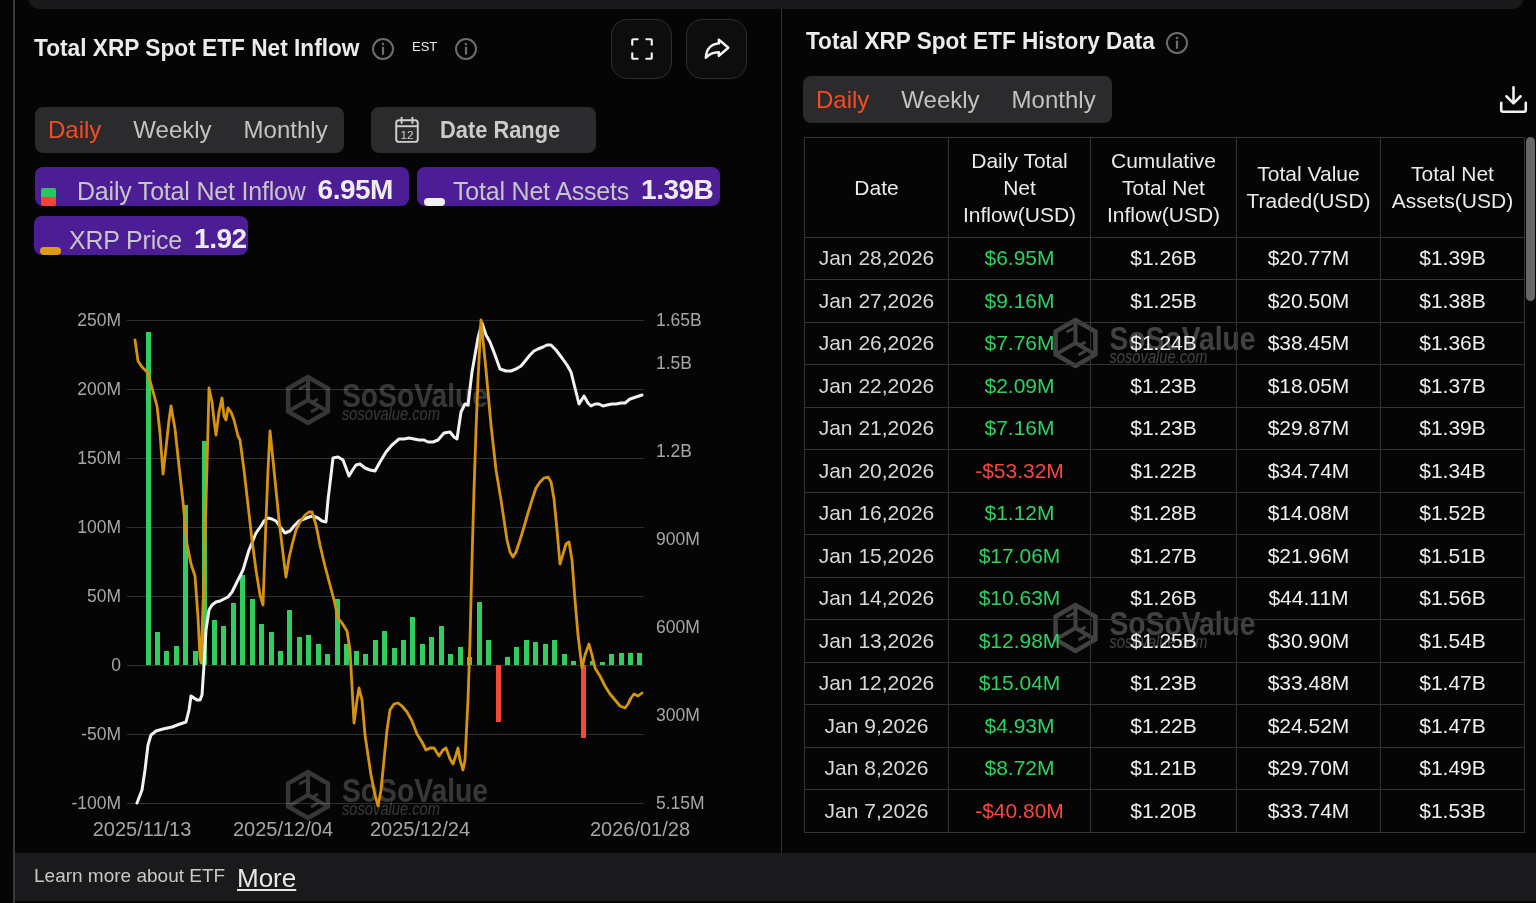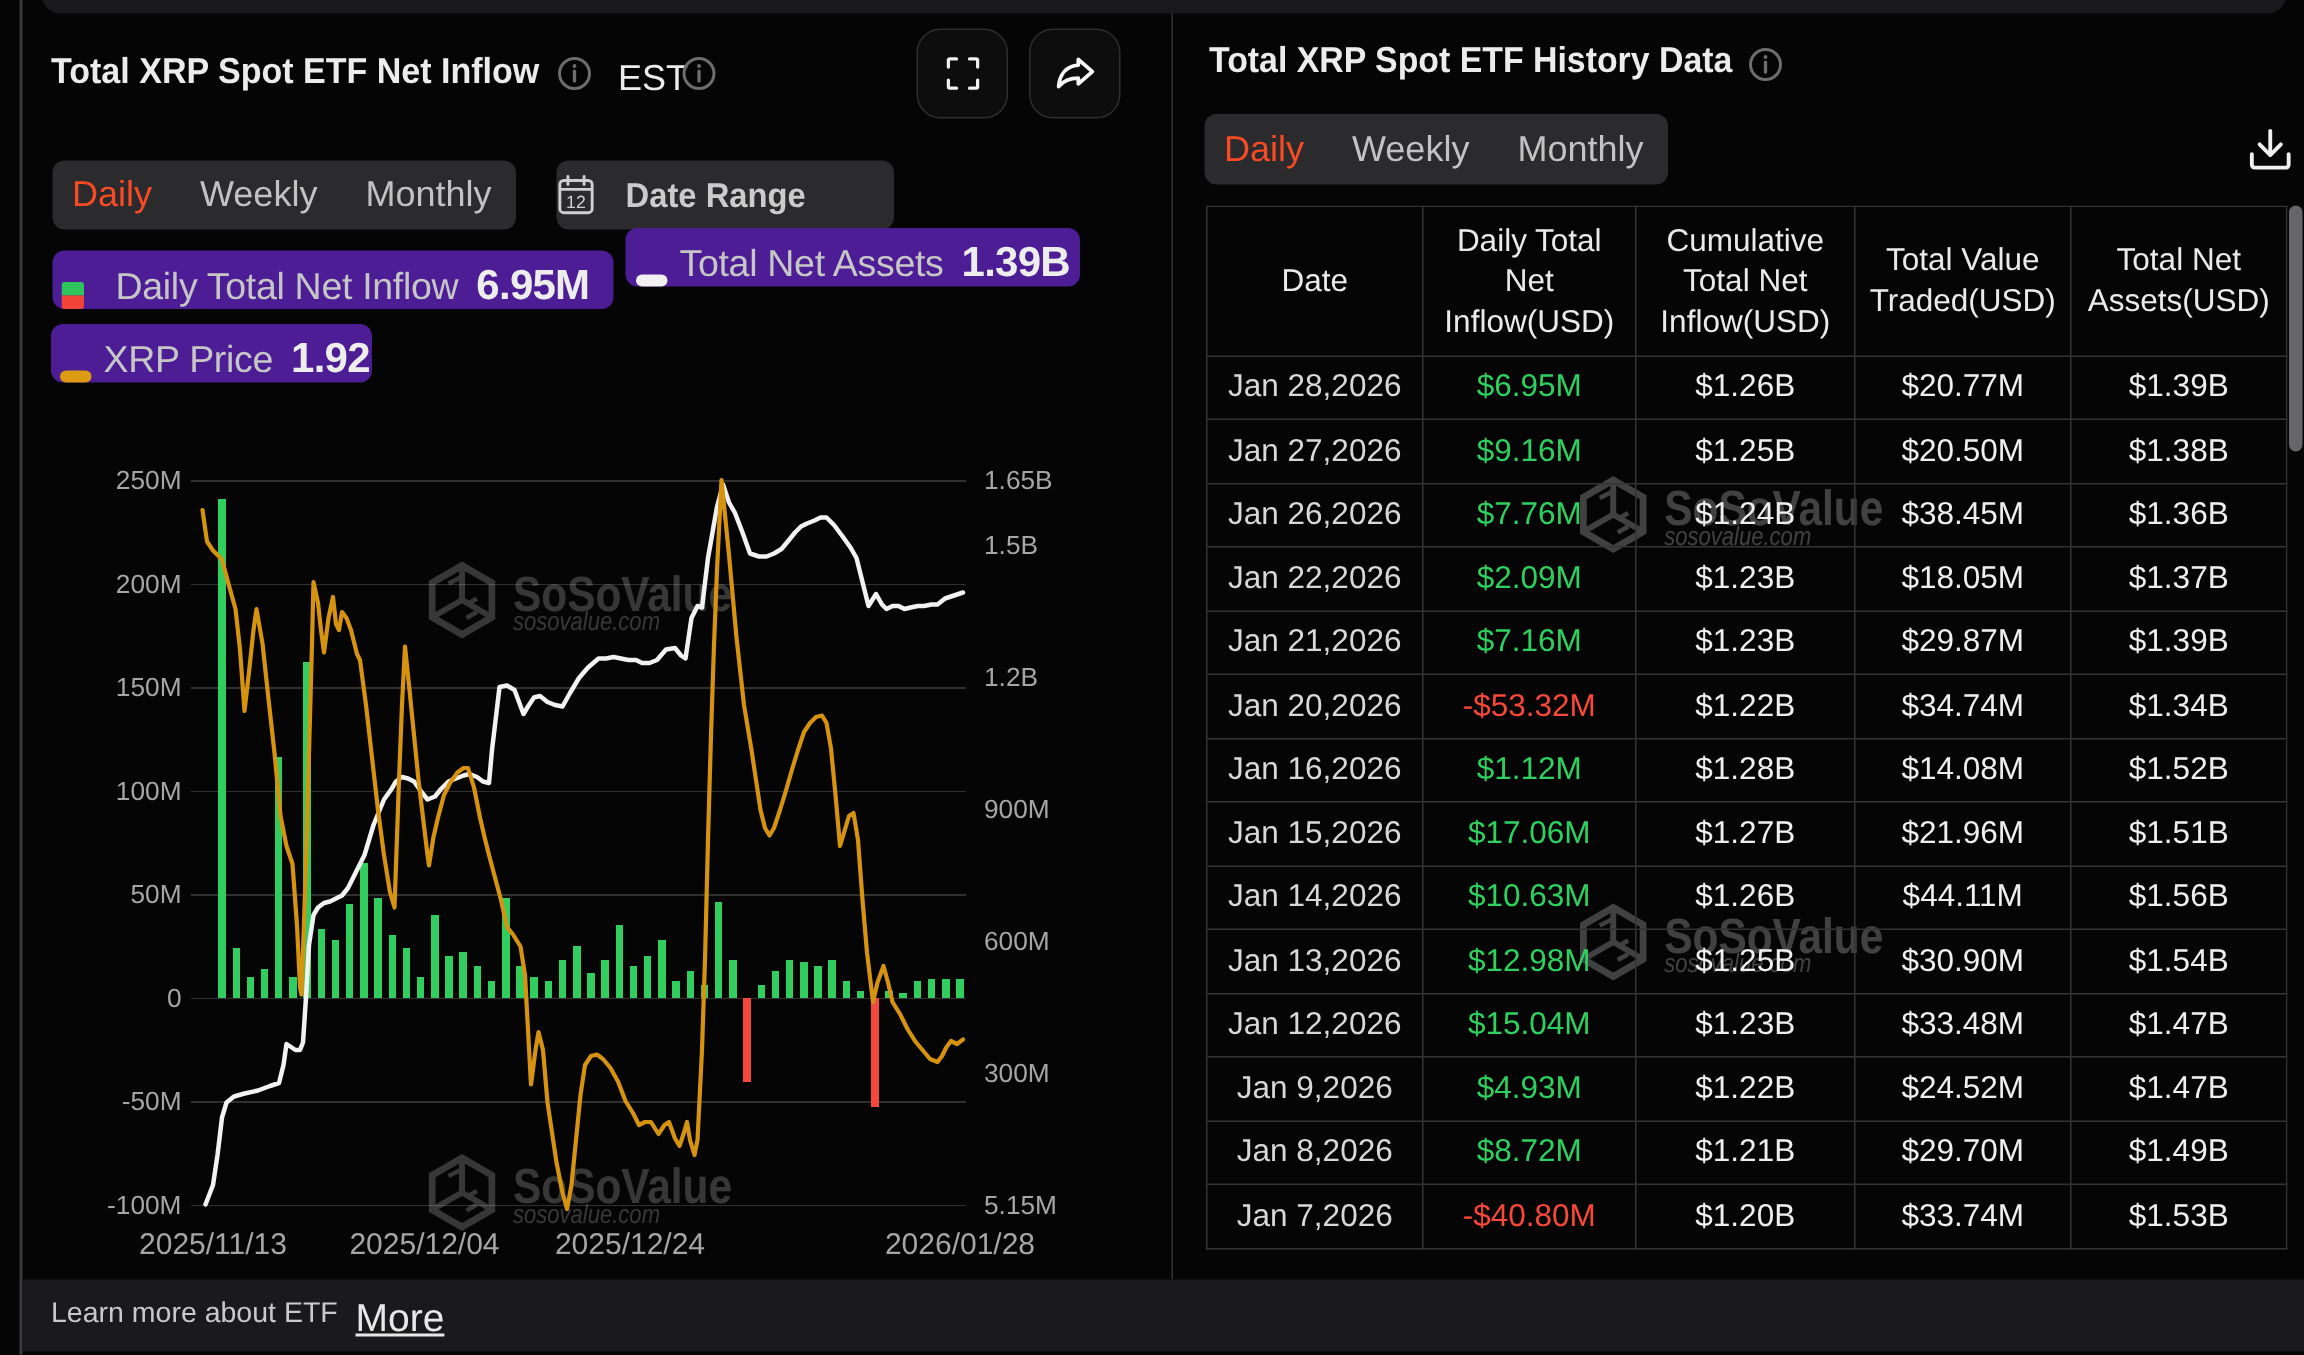--- a/index.html
+++ b/index.html
@@ -9,37 +9,37 @@
 #left-border { left:13px; top:0; width:2px; height:903px; background:#3a3a3c; }
 #divider { left:781px; top:9px; width:1px; height:844px; background:#333336; }
 #footer { left:15px; top:853px; width:1521px; height:48px; background:#1a1a1c; }
 #footer .txt { position:absolute; left:19px; top:12px; font-size:19px; color:#c9c9c9; }
 #footer .more { position:absolute; left:222px; top:10px; font-size:26px; color:#e8e8e8; text-decoration:underline; }
 
 
 #ltitle { left:34px; top:34px; font-size:24px; font-weight:bold; color:#ececec;
   transform:scaleX(0.945); transform-origin:left center; white-space:nowrap; }
 .ico { position:absolute; }
-#est { left:412px; top:39px; font-size:24px; color:#ececec; }
+#est { left:412px; top:39px; font-size:13px; color:#ececec; }
 .btn { position:absolute; top:19px; width:61px; height:60px; background:#0d0d0e;
   border:1.5px solid #2e2e30; border-radius:16px; display:flex; align-items:center; justify-content:center; }
 .tabbox { position:absolute; background:#2b2b2d; border-radius:8px; display:flex; align-items:center; }
 #ltabs { left:35px; top:107px; width:309px; height:46px; padding:0 13px; gap:32px; }
 #ltabs span, #rtabs span { font-size:24px; color:#c2c2c2; }
 #ltabs .act, #rtabs .act { color:#f64b24; }
 #daterange { position:absolute; left:371px; top:107px; width:225px; height:46px; background:#2b2b2d;
-  border-radius:8px; display:flex; align-items:center; gap:20px; }
+  border-radius:8px; display:flex; align-items:center; padding-left:23px; gap:20px; }
 #daterange b { font-size:23px; color:#cbcbcb; transform:scaleX(0.95); transform-origin:left center;}
 .chip { position:absolute; background:#4c1d95; border-radius:8px; display:flex; align-items:flex-end; height:39px; }
 .chip .lab { font-size:25px; color:#c6c6c6; white-space:nowrap; letter-spacing:-0.2px; }
 .chip .val { font-size:28px; font-weight:bold; color:#ededed; margin-left:12px; letter-spacing:-0.5px; }
 #chip1 { left:35px; top:167px; width:374px; padding-left:6px; }
 #chip1 .sq { width:15px; height:18px; margin:0 21px 0 0; border-radius:2px; overflow:hidden; }
 #chip1 .sq div { height:9px; }
-#chip2 { left:417px; top:152px; width:303px; padding-left:7px; }
+#chip2 { left:417px; top:167px; width:303px; padding-left:7px; }
 .pill { width:21px; height:8px; border-radius:4px; margin-right:8px; }
 #chip3 { left:34px; top:216px; width:214px; padding-left:6px; }
 .chart { position:absolute; left:0; top:0; }
 
 
 #rtitle { left:806px; top:27px; font-size:24px; font-weight:bold; color:#ececec;
   transform:scaleX(0.94); transform-origin:left center; white-space:nowrap; }
 #rtabs { left:803px; top:76px; width:309px; height:47px; padding:0 13px; gap:32px; }
 #tablewrap { position:absolute; left:804px; top:137px; width:721px; height:718px; overflow:hidden; z-index:2; }
 table { border-collapse:collapse; width:720px; table-layout:fixed; }

